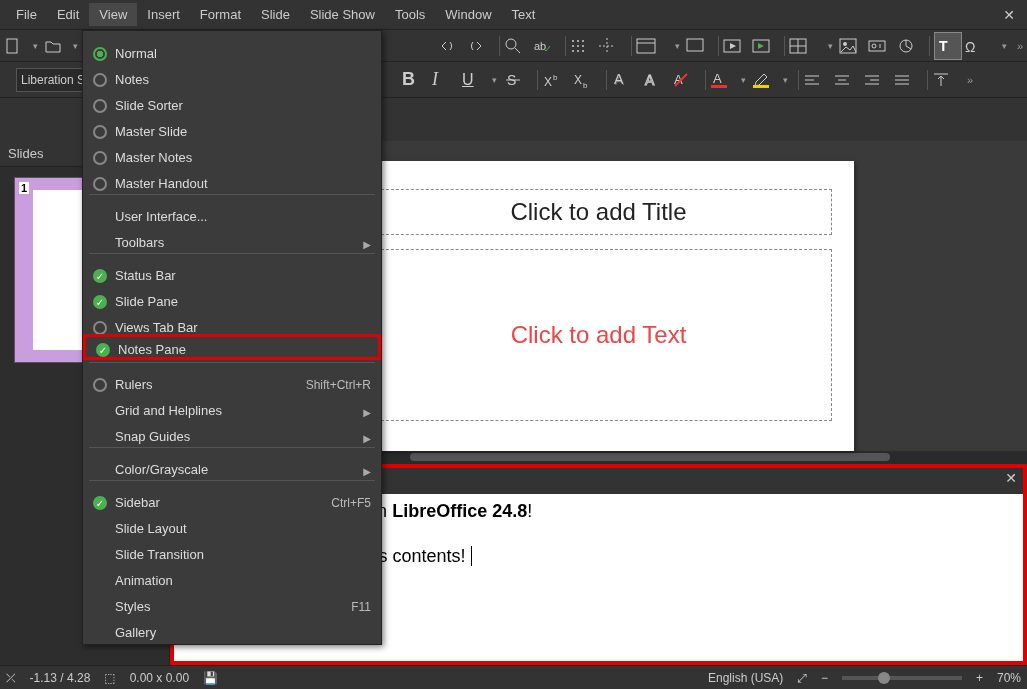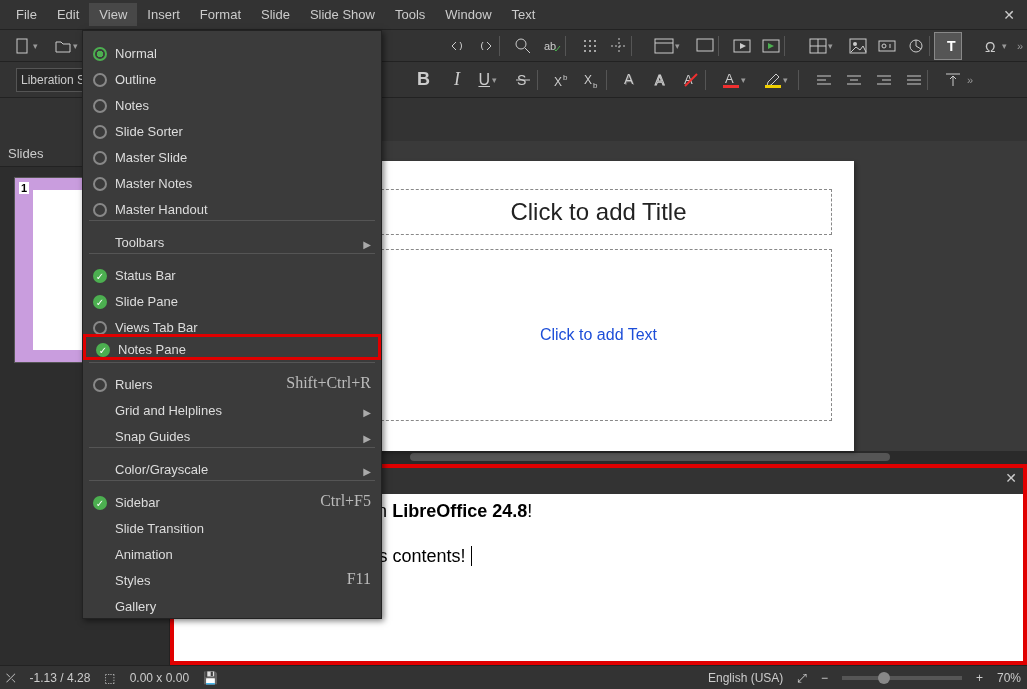--- a/index.html
+++ b/index.html
@@ -5,41 +5,41 @@
 * { margin: 0; padding: 0; box-sizing: border-box; font-family: "Liberation Sans", "DejaVu Sans", Arial, sans-serif; }
 body { background: #333333; color: #cccccc; width: 1027px; height: 689px; overflow: hidden; position: relative; }
 
 .menubar { height: 30px; background: #333333; display: flex; align-items: center; padding: 0 6px; border-bottom: 1px solid #222; }
 .menubar-item { padding: 4px 10px; font-size: 13px; color: #cccccc; cursor: default; }
 .menubar-item.active { background: #484848; }
 .menubar-close { margin-left: auto; font-weight: bold; font-size: 14px; padding: 0 6px; }
 
 .toolbar1 { height: 32px; background: #333333; display: flex; align-items: center; padding: 0 4px; gap: 1px; border-bottom: 1px solid #222; position: relative; }
 .toolbar2 { height: 36px; background: #333333; display: flex; align-items: center; padding: 0 16px; gap: 2px; border-bottom: 1px solid #222; position: relative; }
-.tb-btn { width: 28px; height: 28px; display: flex; align-items: center; justify-content: flex-end; color: #ccc; }
+.tb-btn { width: 28px; height: 28px; display: flex; align-items: center; justify-content: flex-start; color: #ccc; }
 .tb-btn.wide { width: 38px; }
 .tb-btn.active { background: #555; border: 1px solid #888; }
 .tb-sep { width: 1px; height: 20px; background: #555; margin: 0 3px; }
 .tb-dd { width: 10px; color: #999; font-size: 9px; }
 .fontname { width: 78px; height: 24px; background: #2a2a2a; border: 1px solid #555; font-size: 12px; color: #ccc; padding: 2px 4px; margin-right: 4px; }
 
 .workarea { position: absolute; top: 98px; left: 0; right: 0; bottom: 24px; display: flex; margin-top: 43px; }
 .slidebar { width: 170px; background: #2d2d2d; border-right: 1px solid #222; }
 .slidebar-head { padding: 5px 8px; font-size: 13px; background: #333; border-bottom: 1px solid #222; }
 .thumb-wrap { padding: 10px 14px; position: relative; }
 .thumb { background: #c99dde; border: 1px solid #555; width: 140px; height: 186px; position: relative; }
 .thumb-num { position: absolute; top: 4px; left: 4px; font-size: 11px; font-weight: bold; color: #000; background: #fff; padding: 0 2px; }
 .thumb-inner { position: absolute; top: 12px; left: 18px; right: 6px; bottom: 12px; background: #fff; }
 
 .main { flex: 1; display: flex; flex-direction: column; background: #3a3a3a; position: relative; }
 .slide-area { flex: 1; background: #3a3a3a; display: flex; align-items: flex-start; justify-content: center; padding-top: 20px; position: relative; }
 .slide-canvas { width: 510px; height: 290px; background: #fff; box-shadow: 2px 2px 4px rgba(0,0,0,.3); position: relative; }
 .ph { position: absolute; border: 1px dashed #888; background: #fff; }
 .ph-title { top: 28px; left: 22px; right: 22px; height: 46px; display: flex; align-items: center; justify-content: center; font-size: 24px; color: #222; }
-.ph-text { top: 88px; left: 22px; right: 22px; bottom: 30px; display: flex; align-items: center; justify-content: center; font-size: 16px; color: #1d4ed8; }
+.ph-text { top: 88px; left: 22px; right: 22px; bottom: 30px; display: flex; align-items: center; justify-content: center; font-size: 24px; color: #ef4444; }
 .hscroll { height: 14px; background: #2a2a2a; display: flex; align-items: center; }
 .hscroll-track { margin-left: 240px; width: 480px; height: 8px; background: #555; border-radius: 4px; }
 
 .notes-panel { height: 220px; border: 4px solid #e00000; background: #fff; position: relative; margin: 0 0; }
 .notes-head { height: 26px; background: #333; color: #ccc; display: flex; align-items: center; padding: 0 8px; font-size: 13px; font-weight: bold; }
 .notes-close { position: absolute; right: 6px; top: 2px; color: #ccc; font-size: 14px; }
 .notes-body { padding: 6px 8px; color: #000; font-size: 18px; line-height: 1.25; }
 .notes-body ul { margin-left: 18px; }
 .notes-hl { background: #ffea00; }
 
@@ -51,21 +51,21 @@
 
 .dropdown { position: absolute; top: 30px; left: 82px; width: 300px; background: #3b3b3b; border: 1px solid #222; box-shadow: 2px 2px 6px rgba(0,0,0,.5); z-index: 50; padding: 4px 0; }
 .dd-item { height: 26px; display: flex; align-items: flex-end; padding: 0 10px; font-size: 13px; color: #ddd; position: relative; }
 .dd-item.highlight { border: 3px solid #e00000; margin: -1px 0; }
 .dd-sep { height: 1px; background: #555; margin: 3px 6px; }
 .dd-radio { width: 14px; height: 14px; border: 2px solid #888; border-radius: 50%; margin-right: 8px; display: inline-block; background: transparent; }
 .dd-radio.on { background: radial-gradient(circle, #4caf50 45%, transparent 46%); border-color: #4caf50; }
 .dd-check { width: 14px; height: 14px; border-radius: 50%; margin-right: 8px; display: inline-flex; align-items: center; justify-content: center; background: #4caf50; color: #fff; font-size: 10px; font-weight: bold; }
 .dd-spacer { width: 22px; display: inline-block; }
 .dd-sub { margin-left: auto; font-size: 10px; color: #aaa; }
-.dd-short { margin-left: auto; font-size: 16px; color: #bbb; font-family: Liberation Serif, serif; }
+.dd-short { margin-left: auto; font-size: 12px; color: #bbb; }
 
 svg { display: block; }
 .red-underline { border-bottom: 3px solid #f03030; }
 .yellow-underline { border-bottom: 3px solid #f0d000; }
 </style>
 </head>
 <body>
 
 <div class="menubar">
   <div class="menubar-item">File</div>
@@ -371,43 +371,43 @@
   <span>70%</span>
 </div>
 
 <div class="dropdown" id="view-dd">
     <div class="dd-item">
       <span class="dd-radio on"></span>
       <span>Normal</span>
     </div>
     <div class="dd-item">
       <span class="dd-radio"></span>
-      <span>Outline</span>
-    </div>
-    <div class="dd-item">
-      <span class="dd-radio"></span>
       <span>Notes</span>
     </div>
     <div class="dd-item">
       <span class="dd-radio"></span>
       <span>Slide Sorter</span>
     </div>
     <div class="dd-item">
       <span class="dd-radio"></span>
       <span>Master Slide</span>
     </div>
     <div class="dd-item">
       <span class="dd-radio"></span>
       <span>Master Notes</span>
     </div>
     <div class="dd-item">
       <span class="dd-radio"></span>
       <span>Master Handout</span>
     </div>
     <div class="dd-sep"></div>
+    <div class="dd-item">
+      <span class="dd-spacer"></span>
+      <span>User Interface...</span>
+    </div>
     <div class="dd-item">
       <span class="dd-spacer"></span>
       <span>Toolbars</span>
       <span class="dd-sub">▶</span>
     </div>
     <div class="dd-sep"></div>
     <div class="dd-item">
       <span class="dd-check">✓</span>
       <span>Status Bar</span>
     </div>
@@ -446,20 +446,24 @@
       <span class="dd-sub">▶</span>
     </div>
     <div class="dd-sep"></div>
     <div class="dd-item">
       <span class="dd-check">✓</span>
       <span>Sidebar</span>
       <span class="dd-short">Ctrl+F5</span>
     </div>
     <div class="dd-item">
       <span class="dd-spacer"></span>
+      <span>Slide Layout</span>
+    </div>
+    <div class="dd-item">
+      <span class="dd-spacer"></span>
       <span>Slide Transition</span>
     </div>
     <div class="dd-item">
       <span class="dd-spacer"></span>
       <span>Animation</span>
     </div>
     <div class="dd-item">
       <span class="dd-spacer"></span>
       <span>Styles</span>
       <span class="dd-short">F11</span>

